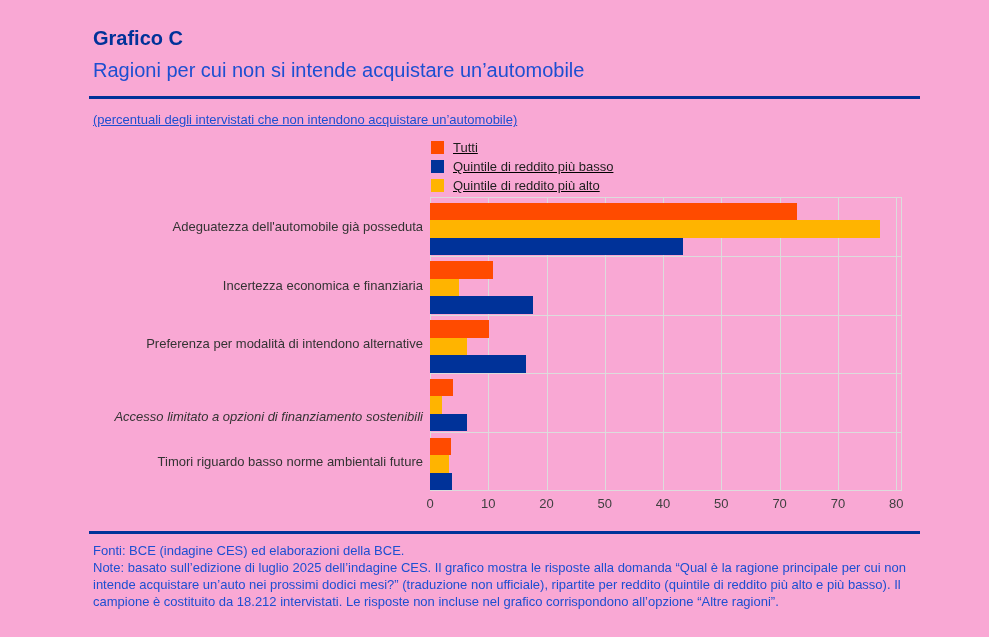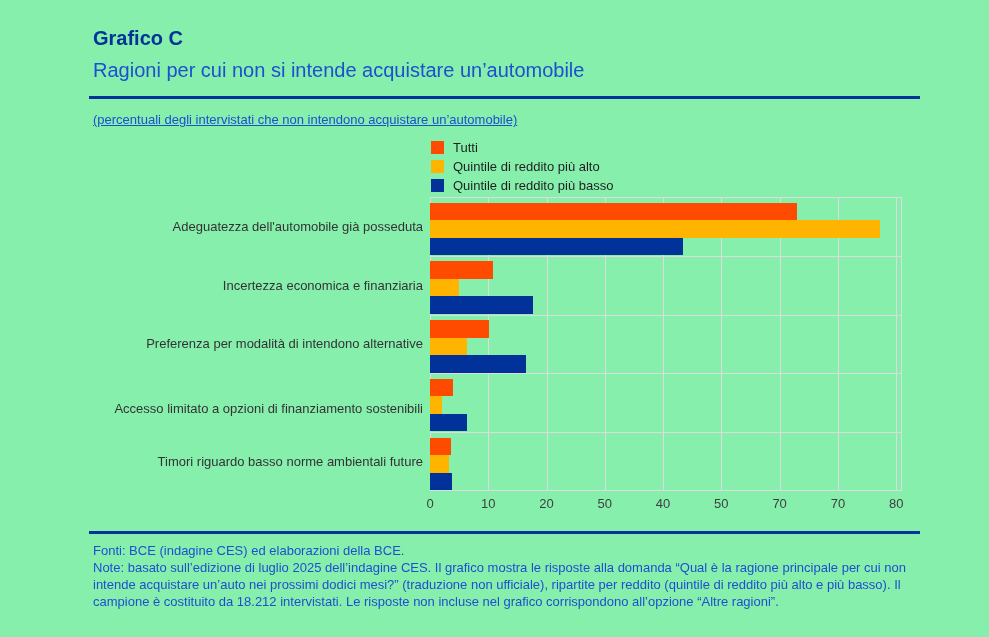--- a/index.html
+++ b/index.html
@@ -2,42 +2,42 @@
 <html><head>
 <meta charset="utf-8">
 <style>
   * { margin: 0; padding: 0; box-sizing: border-box; }
   html, body { background: #ffffff; }
   body {
     width: 989px; height: 637px;
     font-family: "Liberation Sans", sans-serif;
     position: relative; overflow: hidden;
   }
-  .page { position: absolute; inset: 0; background: #86efac; }
+  .page { position: absolute; inset: 0; background: #f9a8d4; }
 
   .chart-label {
     position: absolute; left: 93px; top: 27px;
     font-size: 20px; font-weight: bold; color: #003299;
   }
   .chart-title {
     position: absolute; left: 93px; top: 59px;
     font-size: 20px; font-weight: normal; color: #1d4fd1;
   }
   .rule {
     position: absolute; left: 89px; width: 831px; height: 3px;
     background: #003299;
   }
   .rule-top { top: 96px; }
   .rule-bottom { top: 531px; }
   .unit-note {
     position: absolute; left: 93px; top: 112px;
     font-size: 13px; color: #1d4fd1; text-decoration: underline;
   }
 
-  .legend { position: absolute; left: 431px; top: 138px; }
+  .legend { position: absolute; left: 431px; top: 138px; text-decoration: underline; }
   .legend-item { display: flex; align-items: center; height: 19px; }
   .legend-swatch { width: 13px; height: 13px; margin-right: 9px; flex: 0 0 auto; }
   .legend-text { font-size: 13px; color: #1f1f1f; white-space: nowrap; }
 
   .plot {
     position: absolute; left: 430px; top: 197px;
     width: 472px; height: 294px;
   }
   .gridline-v { position: absolute; top: 0; width: 1px; height: 100%; background: #dcdcdc; }
   .gridline-h { position: absolute; left: 0; width: 100%; height: 1px; background: #dcdcdc; }
@@ -71,34 +71,34 @@
   <div class="chart-title">Ragioni per cui non si intende acquistare un’automobile</div>
   <div class="rule rule-top"></div>
   <div class="unit-note">(percentuali degli intervistati che non intendono acquistare un’automobile)</div>
 
   <div class="legend">
     <div class="legend-item">
       <span class="legend-swatch" style="background: rgb(255, 75, 0);"></span>
       <span class="legend-text">Tutti</span>
     </div>
     <div class="legend-item">
+      <span class="legend-swatch" style="background: rgb(0, 50, 153);"></span>
+      <span class="legend-text">Quintile di reddito più basso</span>
+    </div>
+    <div class="legend-item">
       <span class="legend-swatch" style="background: rgb(255, 180, 0);"></span>
       <span class="legend-text">Quintile di reddito più alto</span>
-    </div>
-    <div class="legend-item">
-      <span class="legend-swatch" style="background: rgb(0, 50, 153);"></span>
-      <span class="legend-text">Quintile di reddito più basso</span>
     </div>
   </div>
 
   <div class="cat-labels">
       <div class="cat-label" style="top: 0px; height: 58.8px;">Adeguatezza dell'automobile già posseduta</div>
       <div class="cat-label" style="top: 58.8px; height: 58.8px;">Incertezza economica e finanziaria</div>
       <div class="cat-label" style="top: 117.6px; height: 58.8px;">Preferenza per modalità di intendono alternative</div>
-      <div class="cat-label" style="top: 182px; height: 58.8px;">Accesso limitato a opzioni di finanziamento sostenibili</div>
+      <div class="cat-label" style="top: 190px; height: 58.8px; font-style: italic;">Accesso limitato a opzioni di finanziamento sostenibili</div>
       <div class="cat-label" style="top: 235.2px; height: 58.8px;">Timori riguardo basso norme ambientali future</div>
     </div>
   <div class="plot">
       <div class="gridline-v" style="left: 0px;"></div>
       <div class="gridline-v" style="left: 58.2716px;"></div>
       <div class="gridline-v" style="left: 116.543px;"></div>
       <div class="gridline-v" style="left: 174.815px;"></div>
       <div class="gridline-v" style="left: 233.086px;"></div>
       <div class="gridline-v" style="left: 291.358px;"></div>
       <div class="gridline-v" style="left: 349.63px;"></div>

